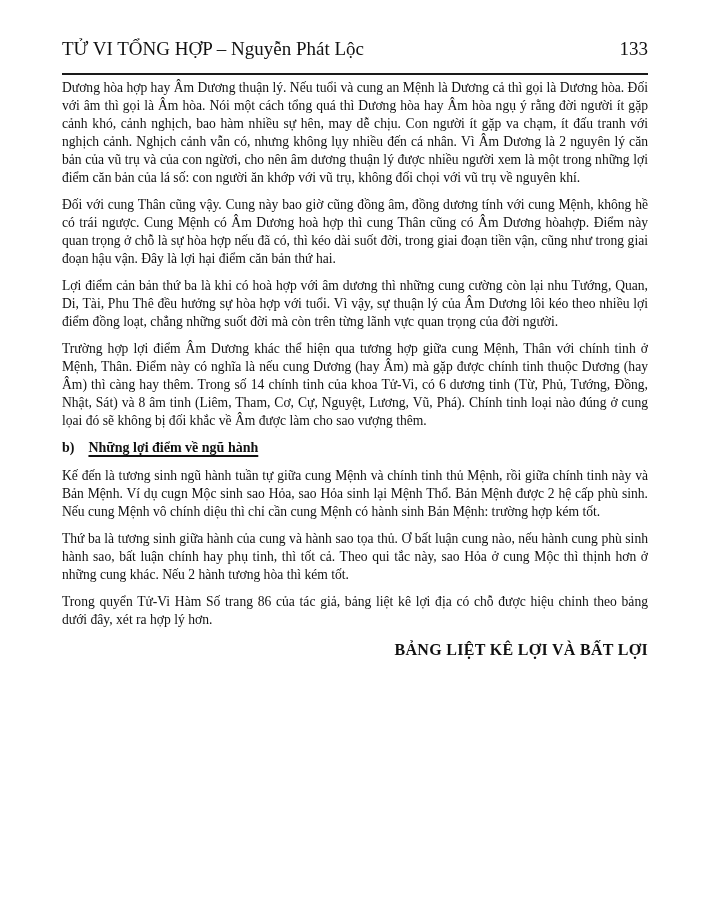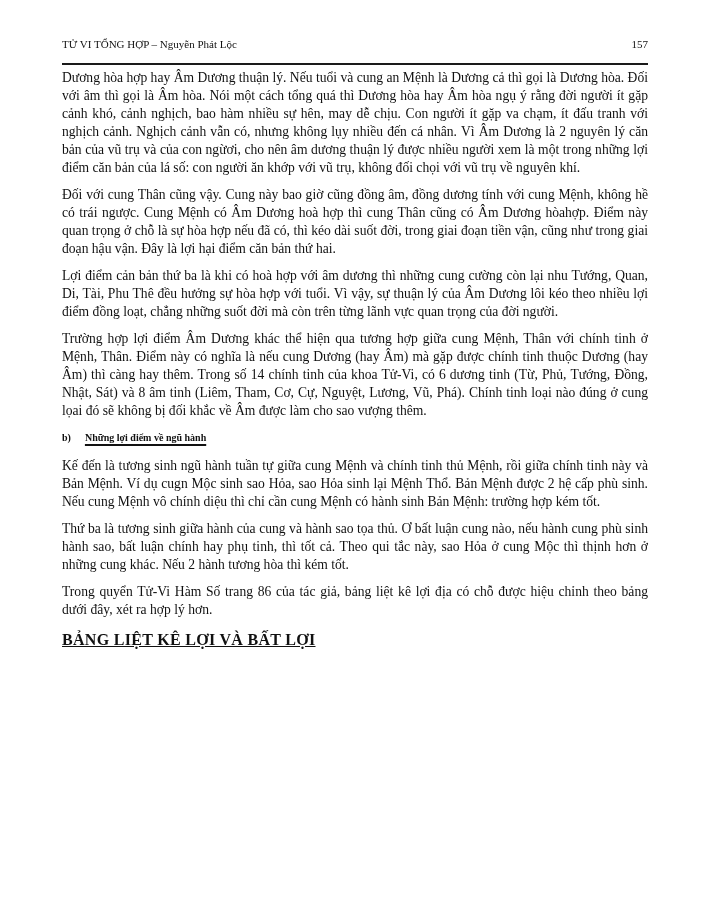--- a/index.html
+++ b/index.html
@@ -15,66 +15,65 @@
     box-sizing: border-box;
     padding: 38px 57px 0 62px;
     font-family: "Liberation Serif", "DejaVu Serif", serif;
     color: #111111;
     overflow: hidden;
   }
   .running-header {
     display: flex;
     justify-content: space-between;
     align-items: baseline;
-    font-size: 11px;
+    font-size: 19px;
     margin-bottom: 13px;
   }
   .header-rule {
     border: none;
     border-top: 2px solid #1a1a1a;
     margin: 0 0 4px 0;
   }
   .body-text {
     font-size: 13.6px;
     line-height: 18px;
     text-align: justify;
   }
   .body-text p {
     margin: 0 0 9px 0;
   }
   .section-heading {
     margin: 1px 0 10px 0;
     font-weight: bold;
-    font-size: 10px;
+    font-size: 14px;
   }
   .section-heading .marker {
     margin-right: 14px;
   }
   .section-heading .heading-text {
     text-decoration: underline;
     text-decoration-thickness: 1.5px;
     text-underline-offset: 3px;
   }
   .table-title {
-    text-align: left;
+    text-align: right;
     font-weight: bold;
     font-size: 16px;
     letter-spacing: 0.3px;
     margin-top: 12px;
-    text-decoration: underline;
   }
 </style>
 </head>
 <body>
 
 <div class="page">
 
   <div class="running-header">
     <span>TỬ VI TỔNG HỢP – Nguyễn Phát Lộc</span>
-    <span>157</span>
+    <span>133</span>
   </div>
 
   <hr class="header-rule">
 
   <div class="body-text">
 
     <p>Dương hòa hợp hay Âm Dương thuận lý. Nếu tuổi và cung an Mệnh là Dương cả thì gọi là Dương hòa. Đối với âm thì gọi là Âm hòa. Nói một cách tổng quá thì Dương hòa hay Âm hòa ngụ ý rằng đời người ít gặp cảnh khó, cảnh nghịch, bao hàm nhiều sự hên, may dễ chịu. Con người ít gặp va chạm, ít đấu tranh với nghịch cảnh. Nghịch cảnh vẫn có, nhưng không lụy nhiều đến cá nhân. Vì Âm Dương là 2 nguyên lý căn bản của vũ trụ và của con ngừơi, cho nên âm dương thuận lý được nhiều người xem là một trong những lợi điểm căn bản của lá số: con người ăn khớp với vũ trụ, không đối chọi với vũ trụ về nguyên khí.</p>
 
     <p>Đối với cung Thân cũng vậy. Cung này bao giờ cũng đồng âm, đồng dương tính với cung Mệnh, không hề có trái ngược. Cung Mệnh có Âm Dương hoà hợp thì cung Thân cũng có Âm Dương hòahợp. Điểm này quan trọng ở chỗ là sự hòa hợp nếu đã có, thì kéo dài suốt đời, trong giai đoạn tiền vận, cũng như trong giai đoạn hậu vận. Đây là lợi hại điểm căn bản thứ hai.</p>
 

